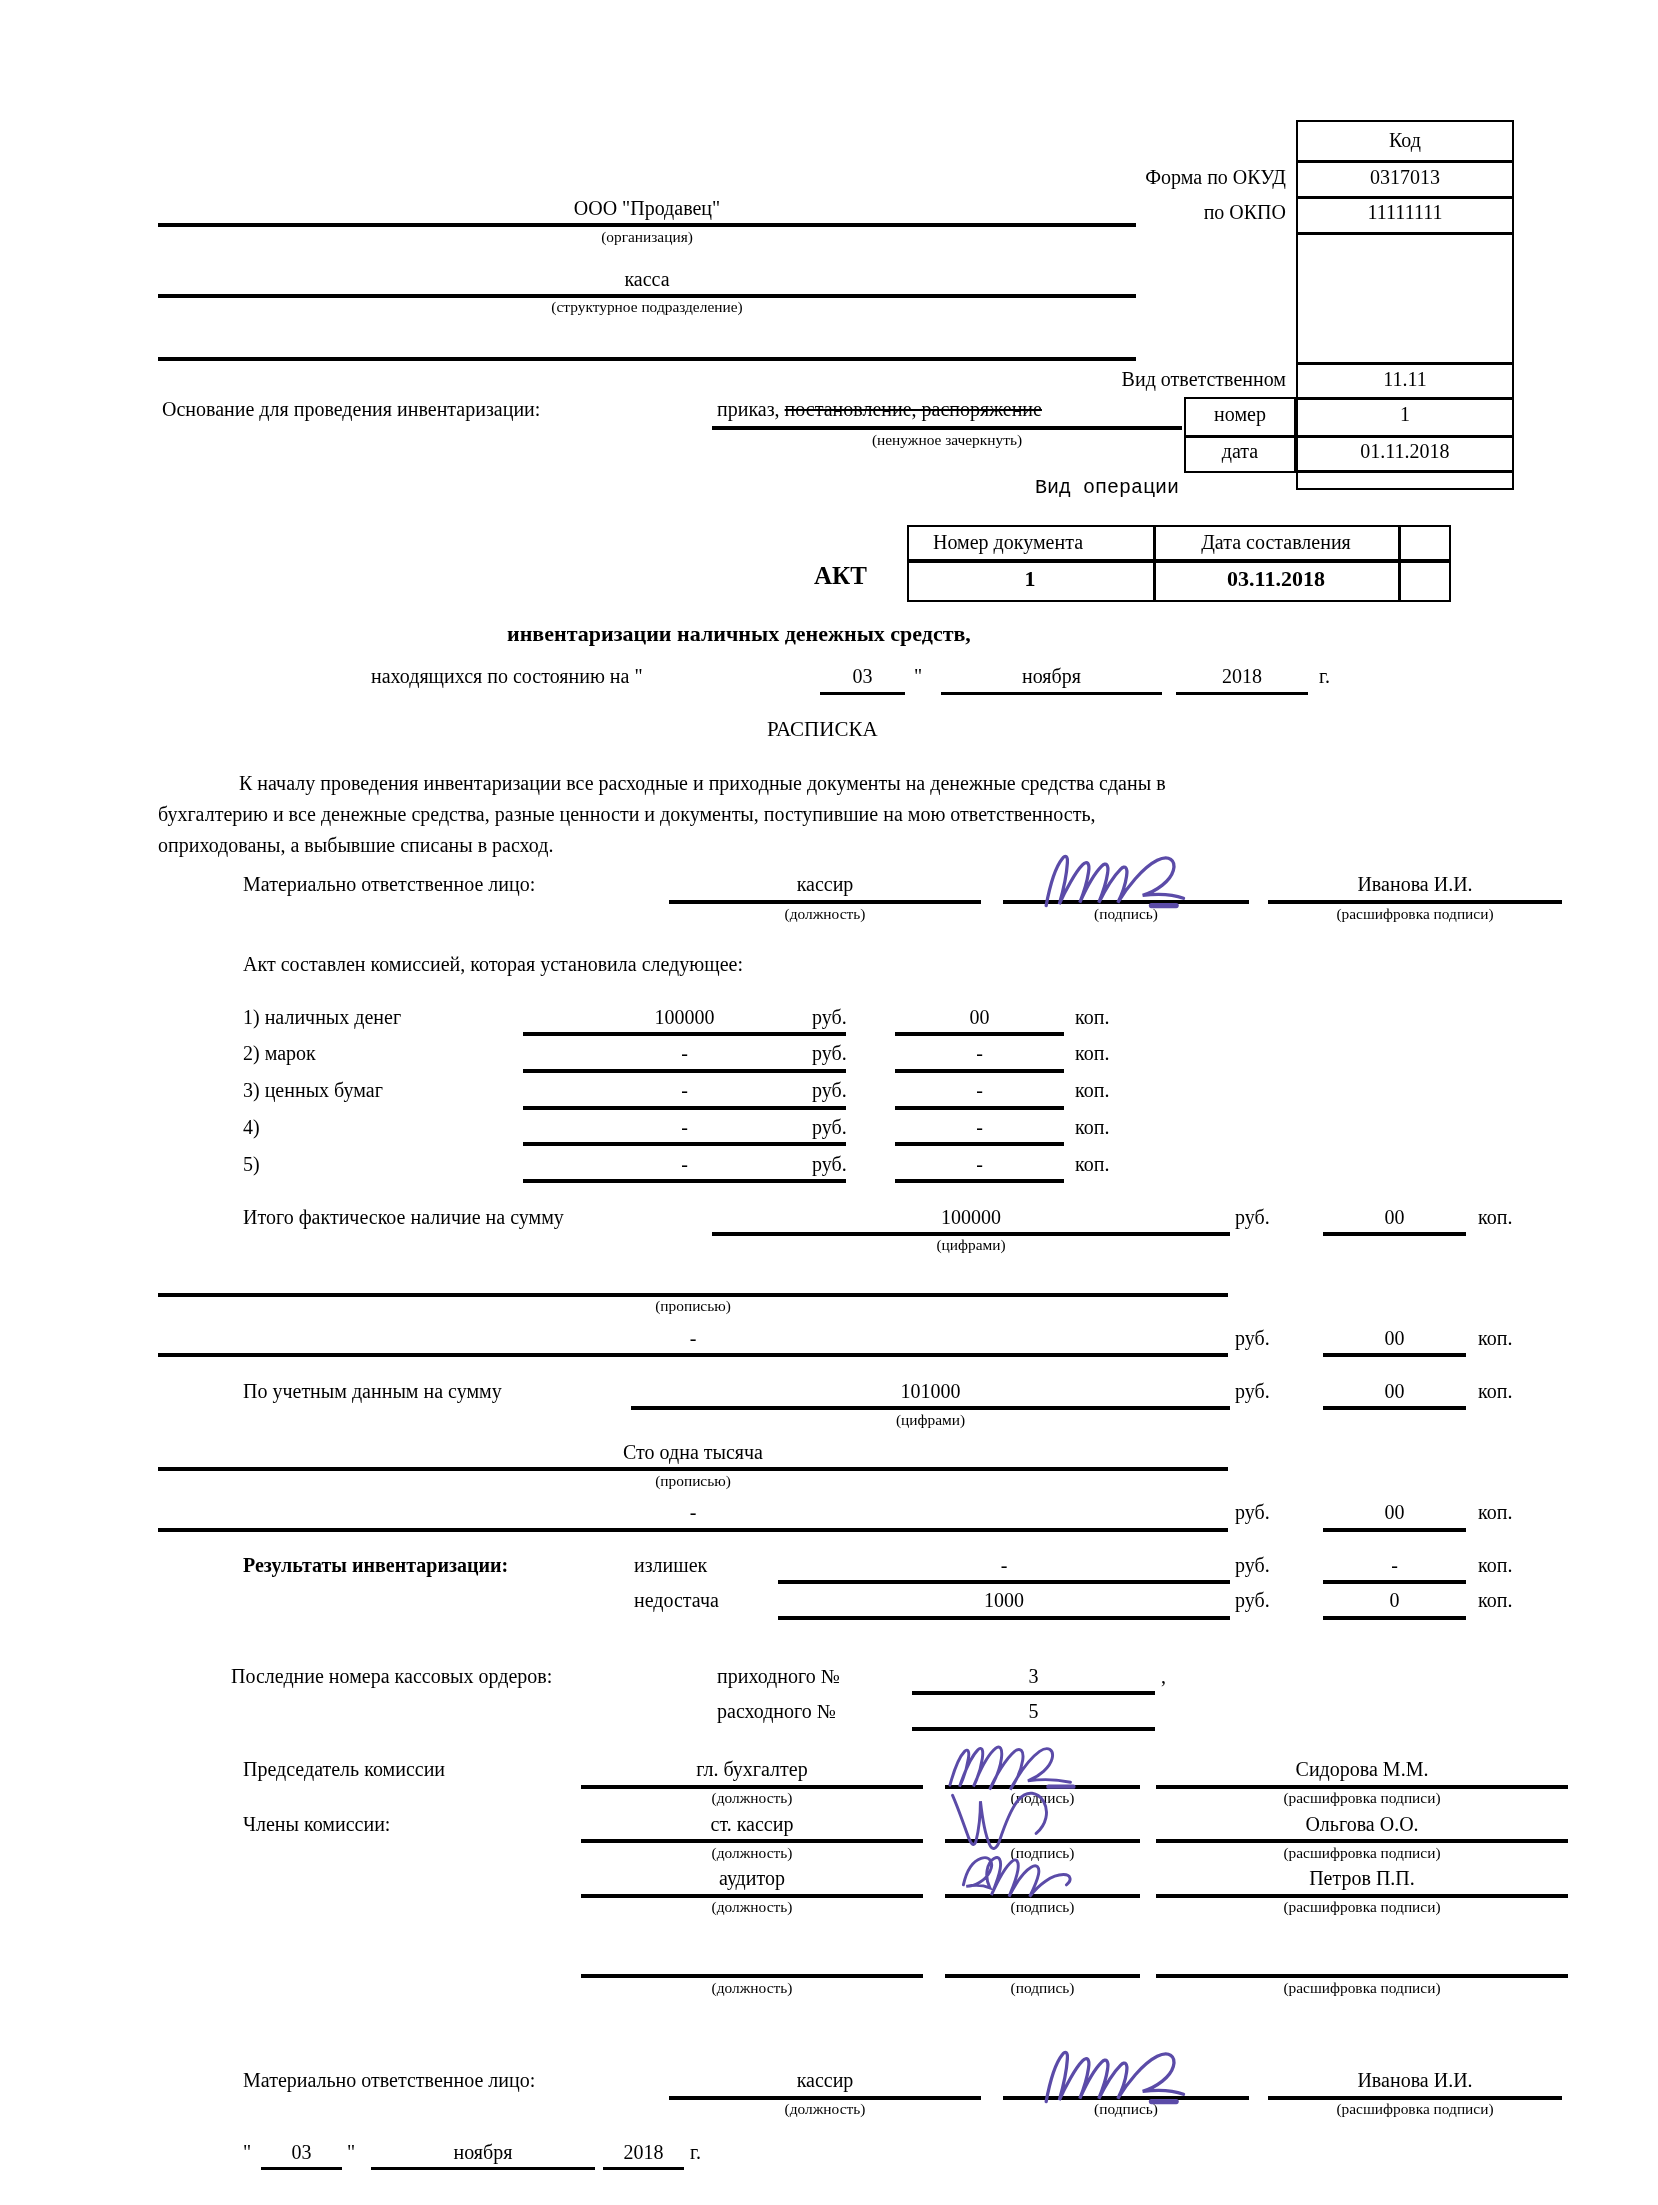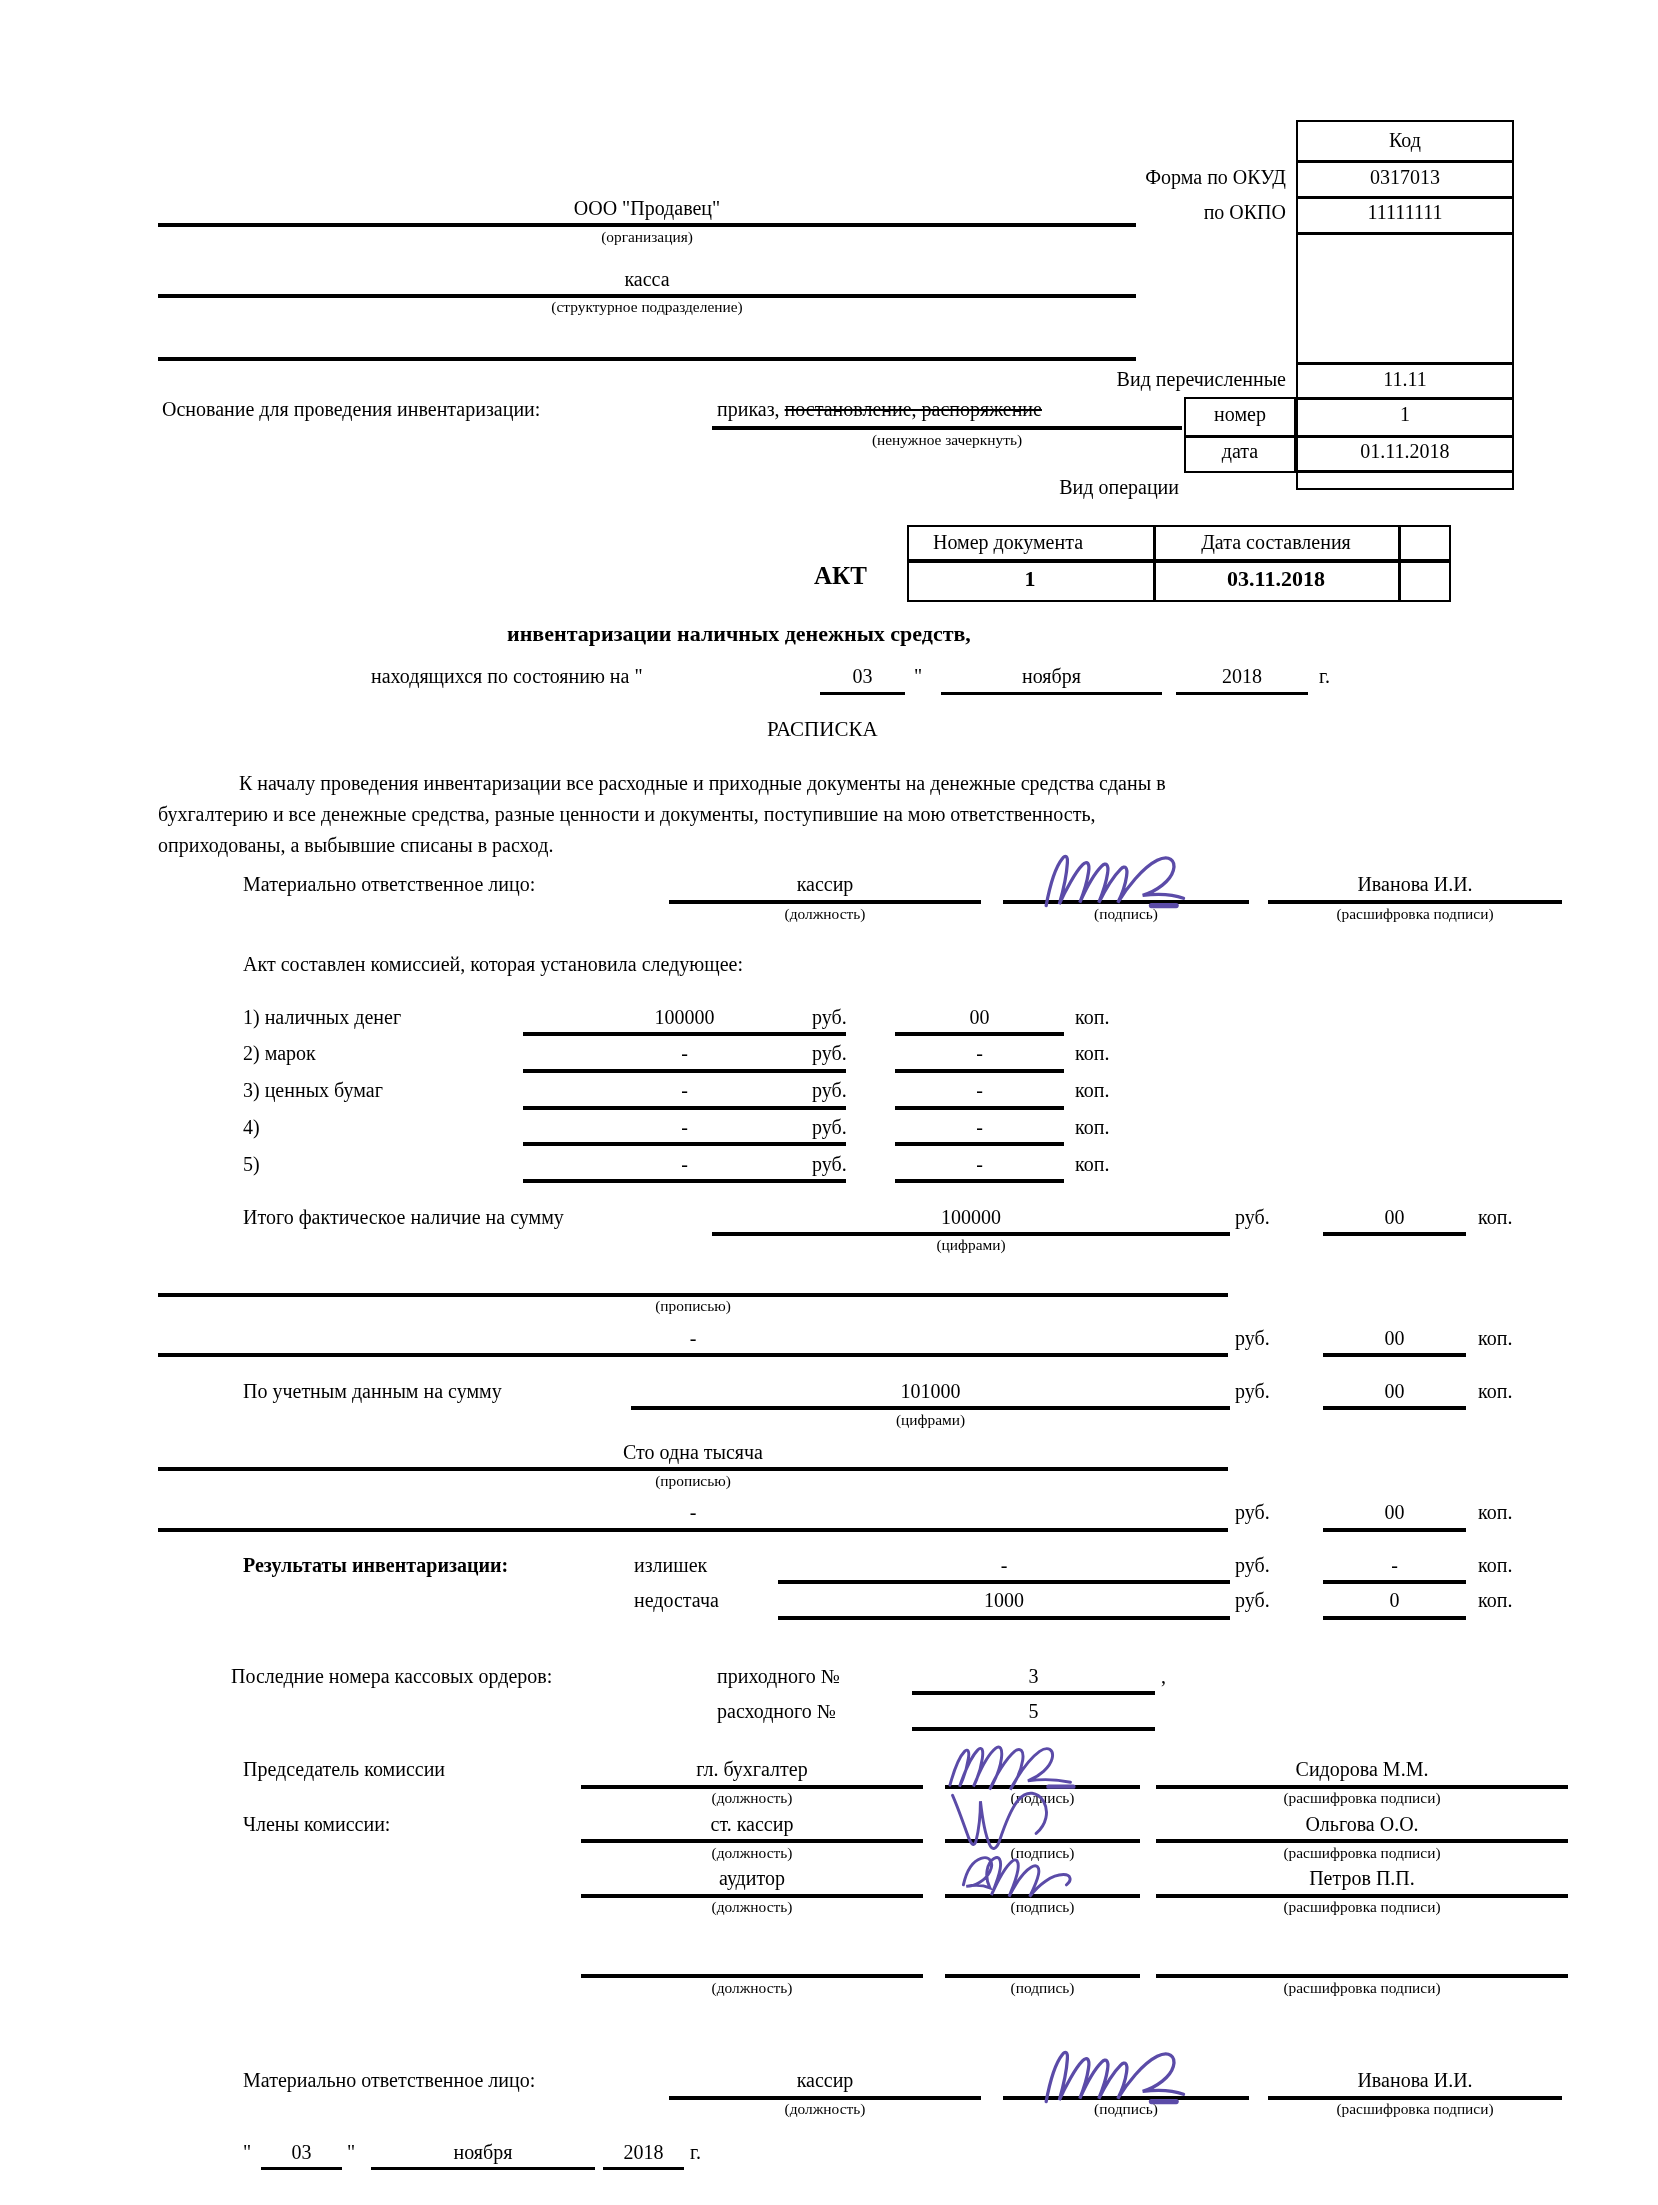--- a/index.html
+++ b/index.html
@@ -61,22 +61,22 @@
   <div class="val" style="left:1296px;top:440px;width:218px;">01.11.2018</div>
   <div class="val" style="left:1296px;top:476px;width:218px;"></div>
 
   <div class="bx" style="left:1184px;top:397px;width:112px;height:76px;border-width:2.9px;"></div>
   <div class="rule" style="left:1184px;top:435px;width:112px;height:2.9px;"></div>
   <div class="val" style="left:1184px;top:403px;width:112px;">номер</div>
   <div class="val" style="left:1184px;top:440px;width:112px;">дата</div>
 
   <div class="t abs rt" style="left:845px;top:166px;width:441px;">Форма по ОКУД</div>
   <div class="t abs rt" style="left:845px;top:201px;width:441px;">по ОКПО</div>
-  <div class="t abs rt" style="left:845px;top:368px;width:441px;">Вид перечисленные</div>
-  <div class="t abs rt" style="left:845px;top:476px;width:334px;">Вид операции</div>
+  <div class="t abs rt" style="left:845px;top:368px;width:441px;">Вид ответственном</div>
+  <div class="t abs rt" style="left:845px;top:476px;width:334px;font-family:Liberation Mono, monospace;">Вид операции</div>
 
   <div class="val" style="left:158px;top:197px;width:978px;">ООО "Продавец"</div>
   <div class="rule" style="left:158px;top:223px;width:978px;"></div>
   <div class="cap" style="left:158px;top:228px;width:978px;">(организация)</div>
 
   <div class="val" style="left:158px;top:268px;width:978px;">касса</div>
   <div class="rule" style="left:158px;top:294px;width:978px;"></div>
   <div class="cap" style="left:158px;top:298px;width:978px;">(структурное подразделение)</div>
 
   <div class="rule" style="left:158px;top:357px;width:978px;"></div>

